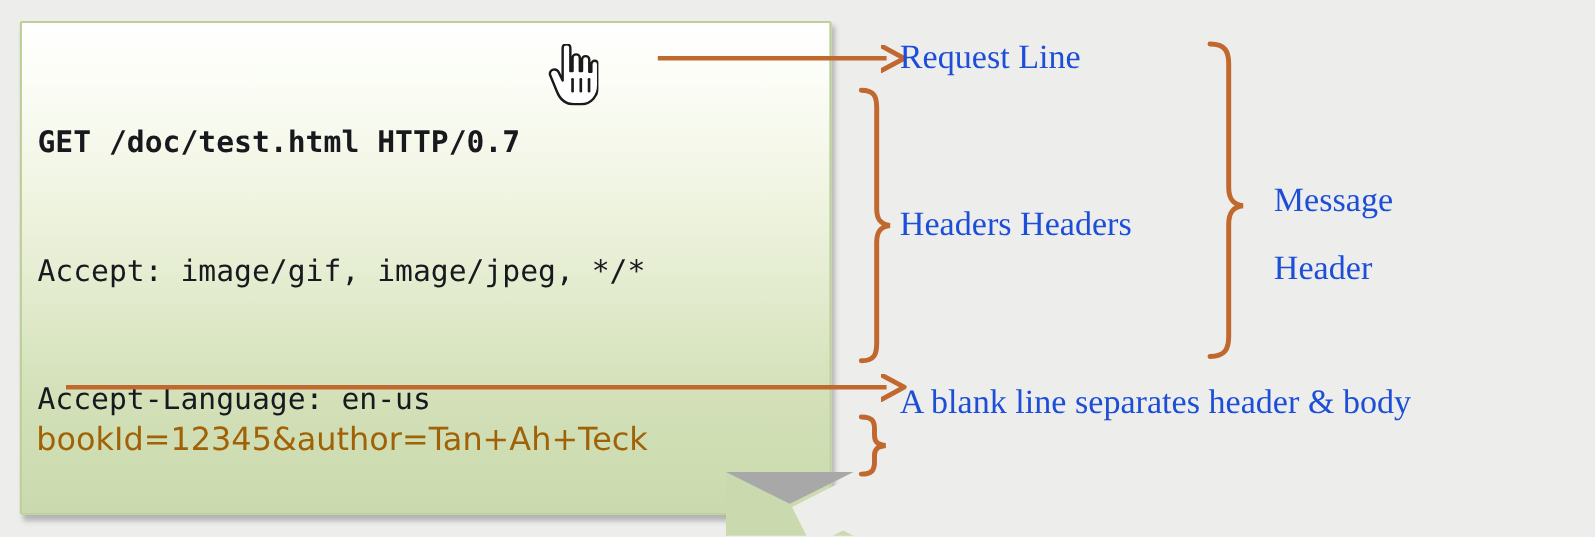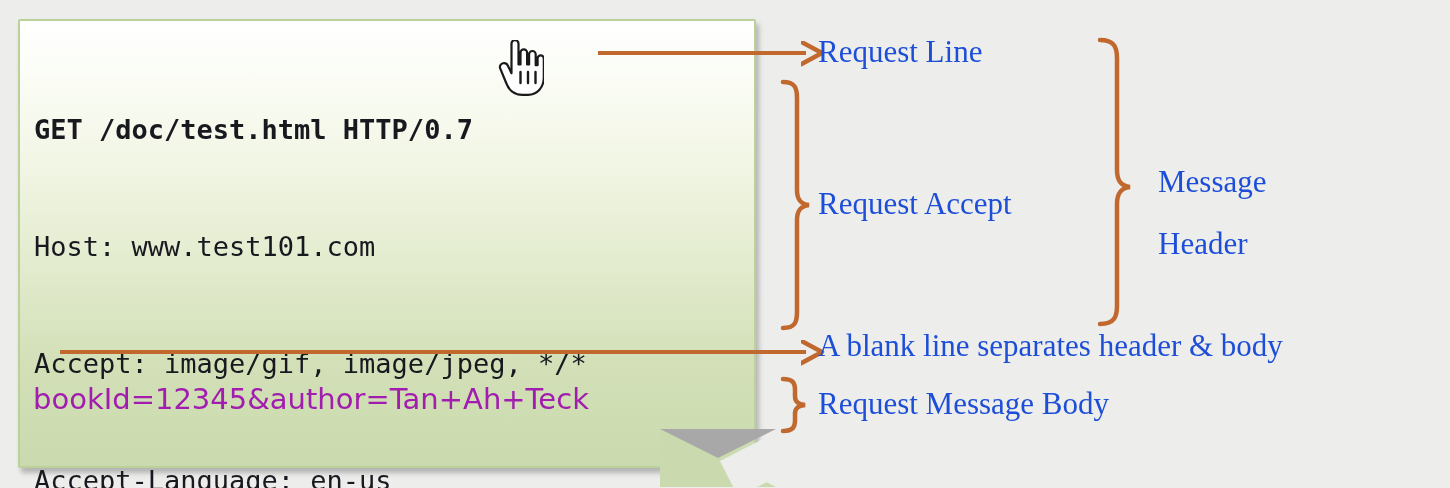--- a/index.html
+++ b/index.html
@@ -82,21 +82,21 @@
   .code-line { white-space: pre; }
   .code-line.bold { font-weight: bold; }
 
   
   #body-text {
     position: absolute;
     left: 33px;
     top: 382px;
     font-family: "DejaVu Sans", "Liberation Sans", sans-serif;
     font-size: 29px;
-    color: #a21caf;
+    color: #a16207;
     white-space: pre;
   }
 
   
   .ann-text {
     position: absolute;
     font-family: Liberation Serif, serif;
     font-size: 31px;
     color: #1d4ed8;
     white-space: pre;
@@ -124,21 +124,20 @@
 <div id="stage">
 
   <div id="msg-box">
     <div id="fold-shadow"></div>
     <div id="fold-cover"></div>
     <div id="fold-cut"></div>
   </div>
 
   <div class="code-area">
     <div class="code-line bold">GET /doc/test.html HTTP/0.7</div>
-    <div class="code-line">Host: www.test101.com</div>
     <div class="code-line">Accept: image/gif, image/jpeg, */*</div>
     <div class="code-line">Accept-Language: en-us</div>
     
     
     
   </div>
 
   <div id="body-text">bookId=12345&amp;author=Tan+Ah+Teck</div>
 
   <svg class="svg-layer" viewBox="0 0 1450 488" xmlns="http://www.w3.org/2000/svg">
@@ -182,28 +181,27 @@
                L 795 396
                C 795 402, 798 404, 805 405
                C 798 406, 795 408, 795 414
                L 795 420
                C 795 427, 793 431, 783 431"></path>
     </g>
   </svg>
 
   <div class="ann-text" style="left:818px; top:34px;">Request Line</div>
 
-  <div class="ann-text" style="left:818px; top:186px;">Request Accept</div>
+  <div class="ann-text" style="left:818px; top:186px;">Headers Headers</div>
 
   <div class="ann-text" style="left:1158px; top:164px;">Message</div>
   <div class="ann-text" style="left:1158px; top:216px;margin-top:10px;">Header</div>
 
-  <div class="ann-text" style="left:818px; top:328px;">A blank line separates header &amp; body</div>
-
-  <div class="ann-text" style="left:818px; top:386px;">Request Message Body</div>
+  <div class="ann-text" style="left:818px; top:347px;">A blank line separates header &amp; body</div>
+
 
   <svg id="cursor" viewBox="0 0 46 56" xmlns="http://www.w3.org/2000/svg">
     <path d="M13.5,3.5 C13.5,1.6 15.1,0.2 17,0.2 C18.9,0.2 20.5,1.6 20.5,3.5
              L20.5,24.5 L22.5,24.5 L22.5,12.6 C22.5,10.8 24,9.4 25.8,9.4
              C27.6,9.4 29.1,10.8 29.1,12.6 L29.1,24.5 L31.1,24.5 L31.1,14.2
              C31.1,12.4 32.6,11 34.4,11 C36.2,11 37.7,12.4 37.7,14.2
              L37.7,25.2 L39.6,25.2 L39.6,18.4 C39.6,16.7 41,15.3 42.7,15.3
              C44.4,15.3 45.8,16.7 45.8,18.4 L45.8,37.5
              C45.8,47 39.5,54.8 30,54.8 L24,54.8
              C15.5,54.8 10.5,49.2 8,42.5 L2.2,28.4

